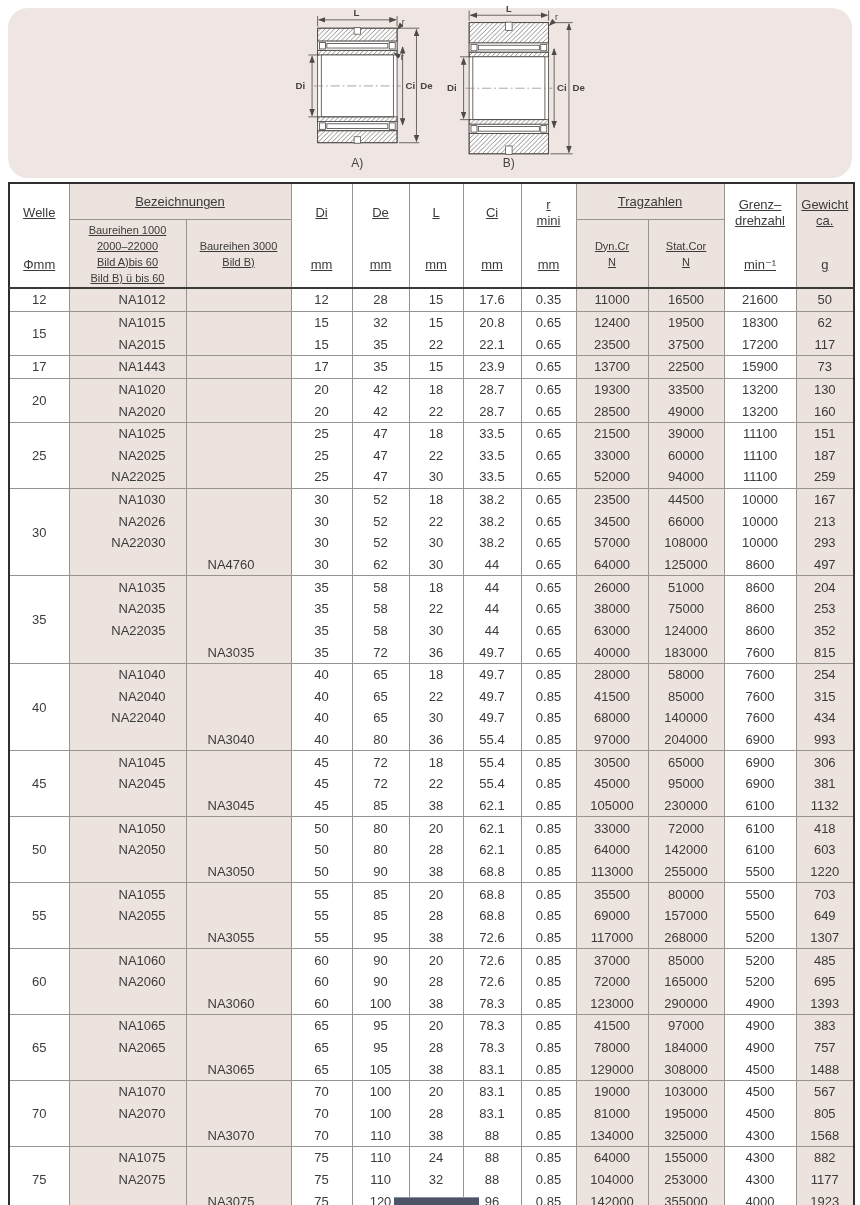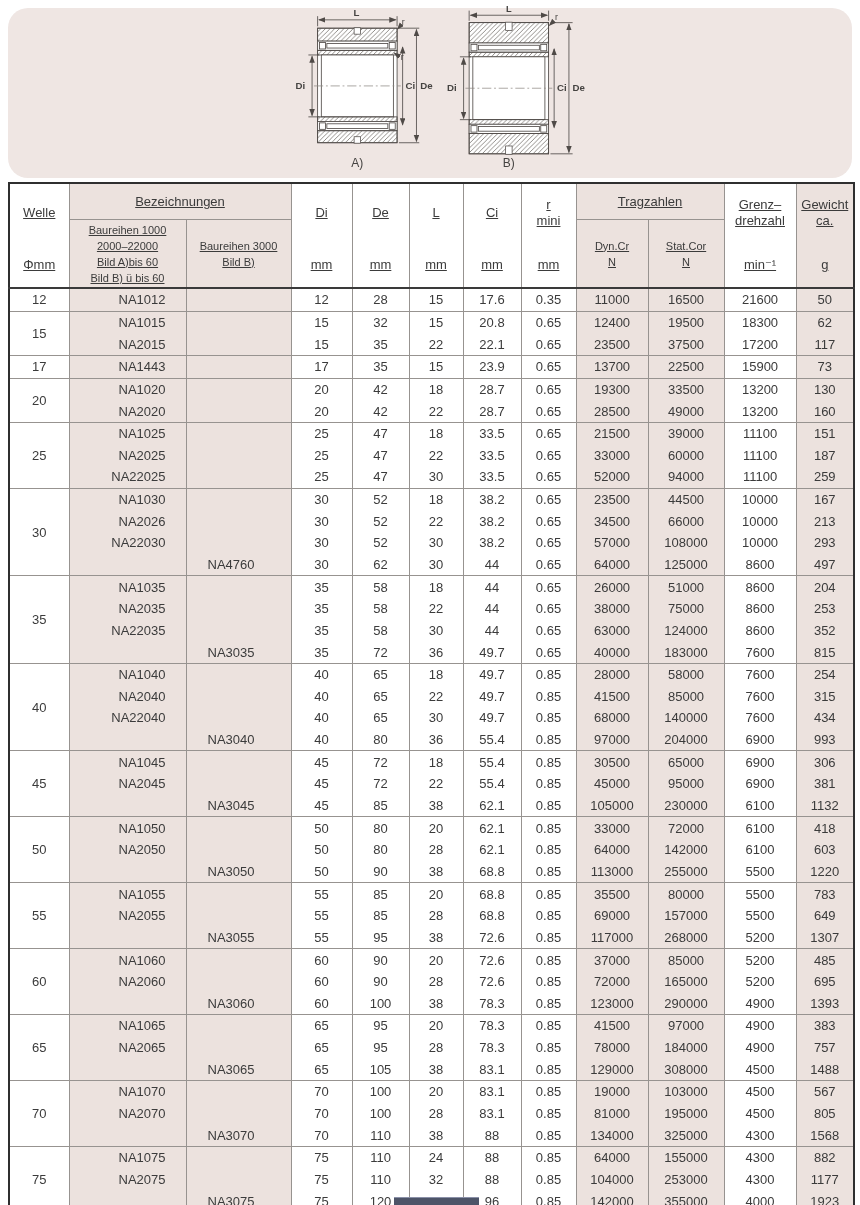--- a/index.html
+++ b/index.html
@@ -720,21 +720,21 @@
           </td>
           <td class="des pink d3"></td>
           <td>55</td>
           <td>85</td>
           <td>20</td>
           <td>68.8</td>
           <td>0.85</td>
           <td class="pink">35500</td>
           <td class="pink">80000</td>
           <td>5500</td>
-          <td class="pink">783</td>
+          <td class="pink">703</td>
         </tr>
         <tr>
           <td class="des pink">
             <span class="in">
               <span>NA</span>
               <span>2055</span>
             </span>
           </td>
           <td class="des pink d3"></td>
           <td>55</td>

